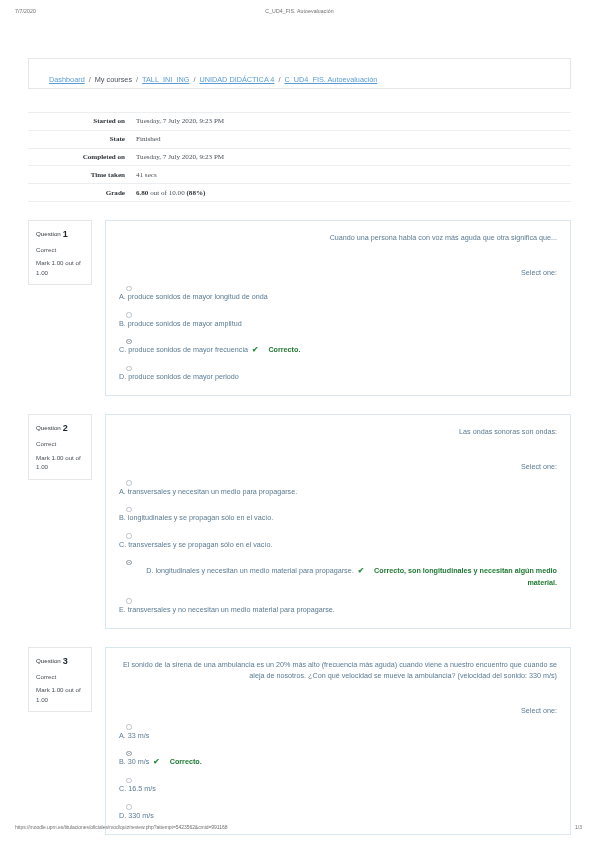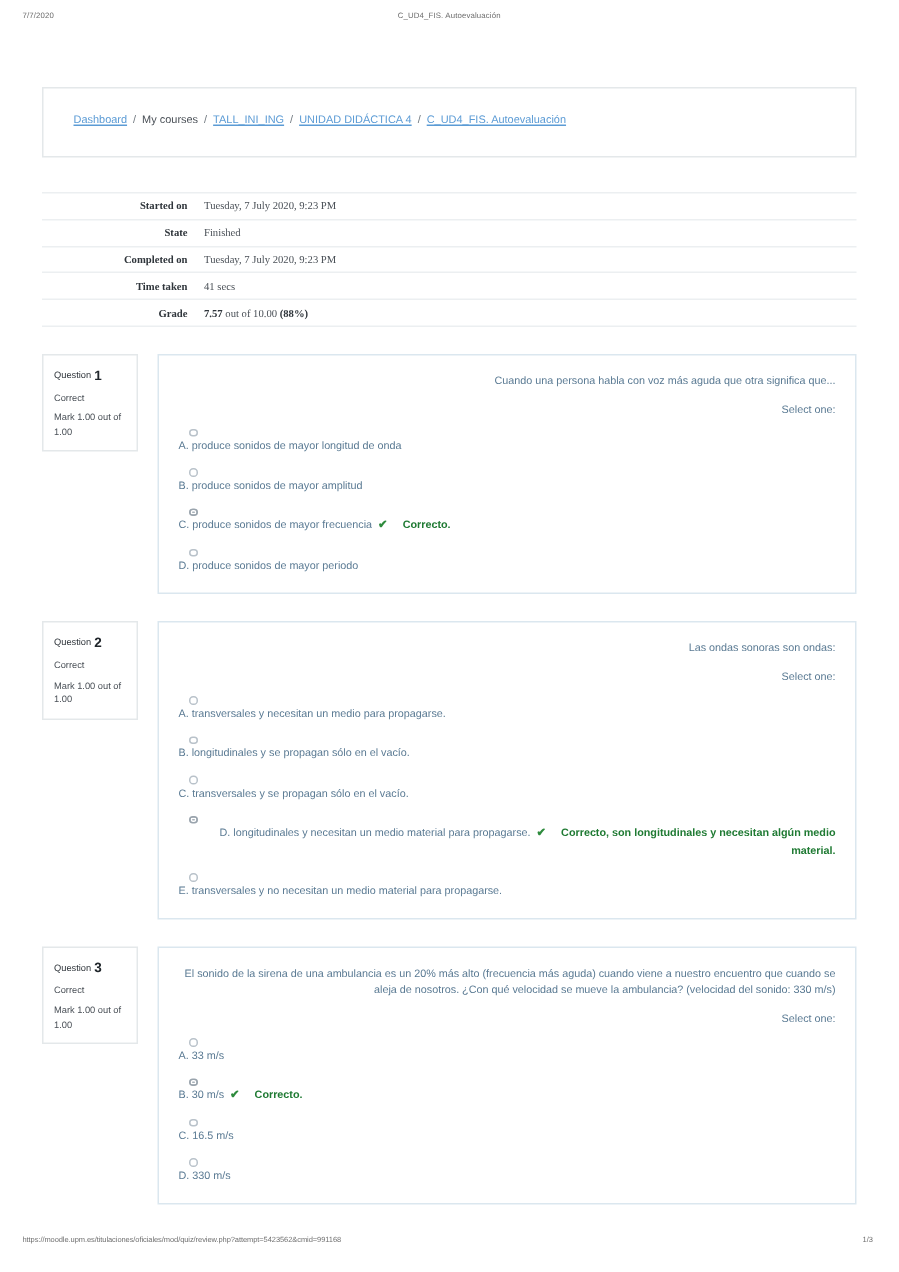--- a/index.html
+++ b/index.html
@@ -39,21 +39,21 @@
   .page {
     position: absolute;
     left: 28px; top: 58px;
     width: 543px;
   }
 
   
   .breadcrumb-card {
     border: 1px solid #e4e8ea;
     background: #fff;
-    height: 47px;
+    height: 31px;
     position: relative;
   }
   .breadcrumb {
     position: absolute; left: 20px; top: 16px;
     font-size: 7.3px;
     color: #4a5057;
     white-space: nowrap;
   }
   .breadcrumb a {
     color: #5b9bd5;
@@ -117,21 +117,21 @@
     margin-left: 13px;
     border: 1px solid #dbe7ef;
     background: #fff;
     padding: 11px 13px 13px 13px;
     color: #5a7a93;
     font-size: 7.2px;
     text-align: right;
   }
   .q-text { line-height: 1.62; color: #5a7a93; }
   .q-select {
-    margin-top: 8px; margin-bottom: 7px;
+    margin-top: 24px; margin-bottom: 7px;
     color: #5a7a93; font-size: 7.2px;
   }
   .answers { list-style: none; margin: 0; padding: 0; }
   .answer {
     display: flex;
     align-items: flex-start;
     margin-bottom: 7.5px;
     font-size: 7.2px;
     line-height: 1.55;
     flex-direction: column;
@@ -192,21 +192,21 @@
         <tr>
           <td class="lbl">Completed on</td>
           <td class="val">Tuesday, 7 July 2020, 9:23 PM</td>
         </tr>
         <tr>
           <td class="lbl">Time taken</td>
           <td class="val">41 secs</td>
         </tr>
         <tr>
           <td class="lbl">Grade</td>
-          <td class="val"><span class="grade-num">7.57</span> <span>out of 10.00</span> <span class="grade-pct">(88%)</span></td>
+          <td class="val"><span class="grade-num">6.80</span> <span>out of 10.00</span> <span class="grade-pct">(88%)</span></td>
         </tr>
       </tbody>
   </table>
 
   <div id="questions-container">
       <div class="question">
         <div class="q-info">
           <div class="q-num"><span>Question</span><span class="n">1</span></div>
           <div class="q-state">Correct</div>
           <div class="q-mark">Mark 1.00 out of 1.00</div>

